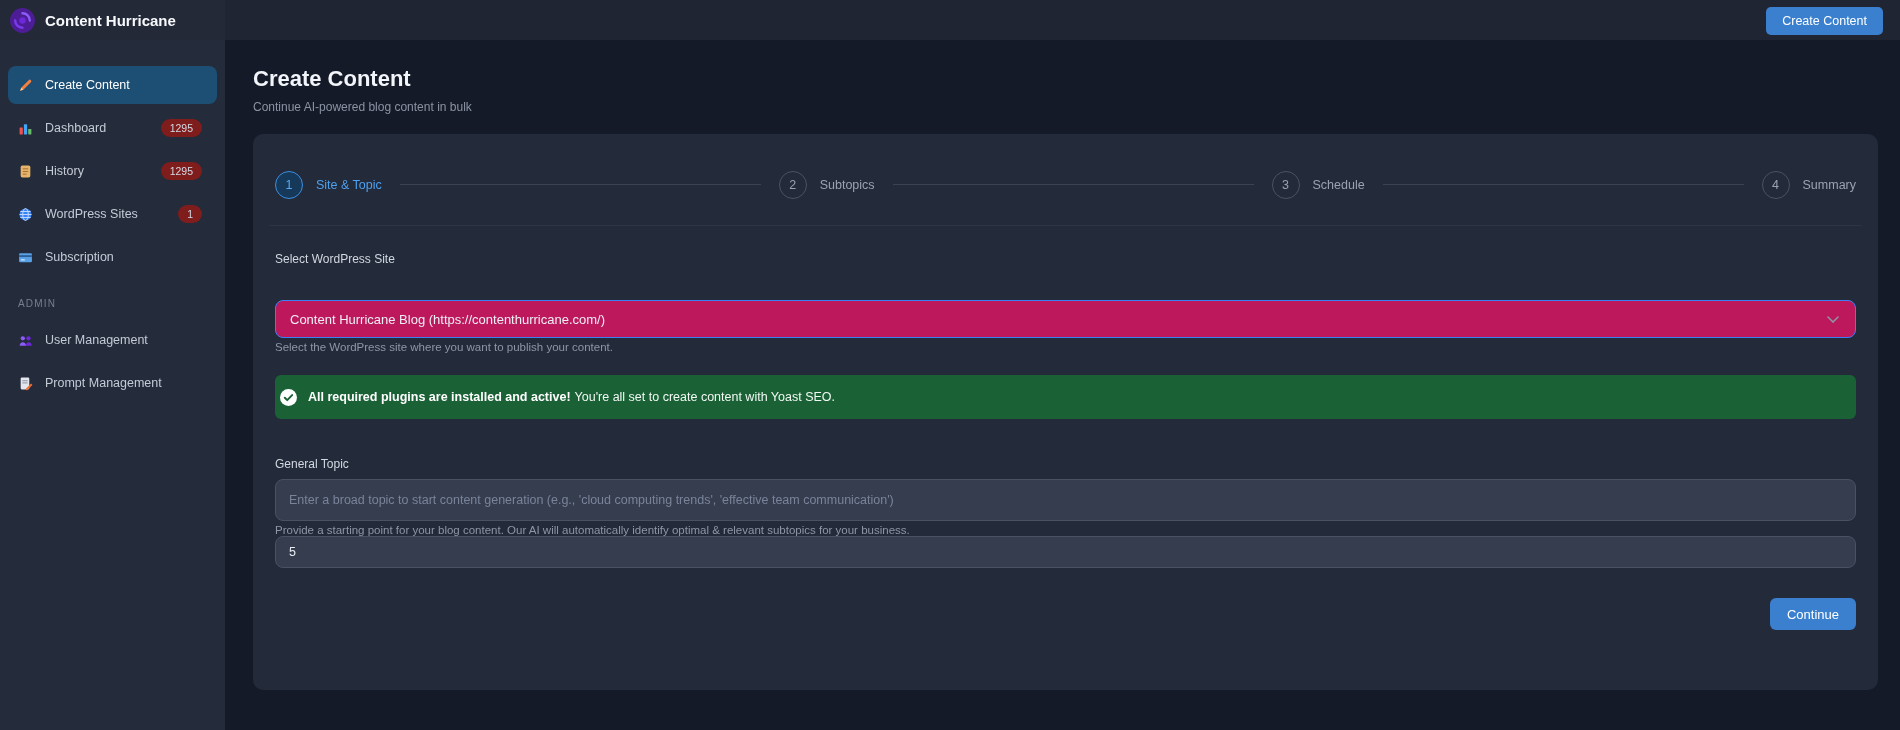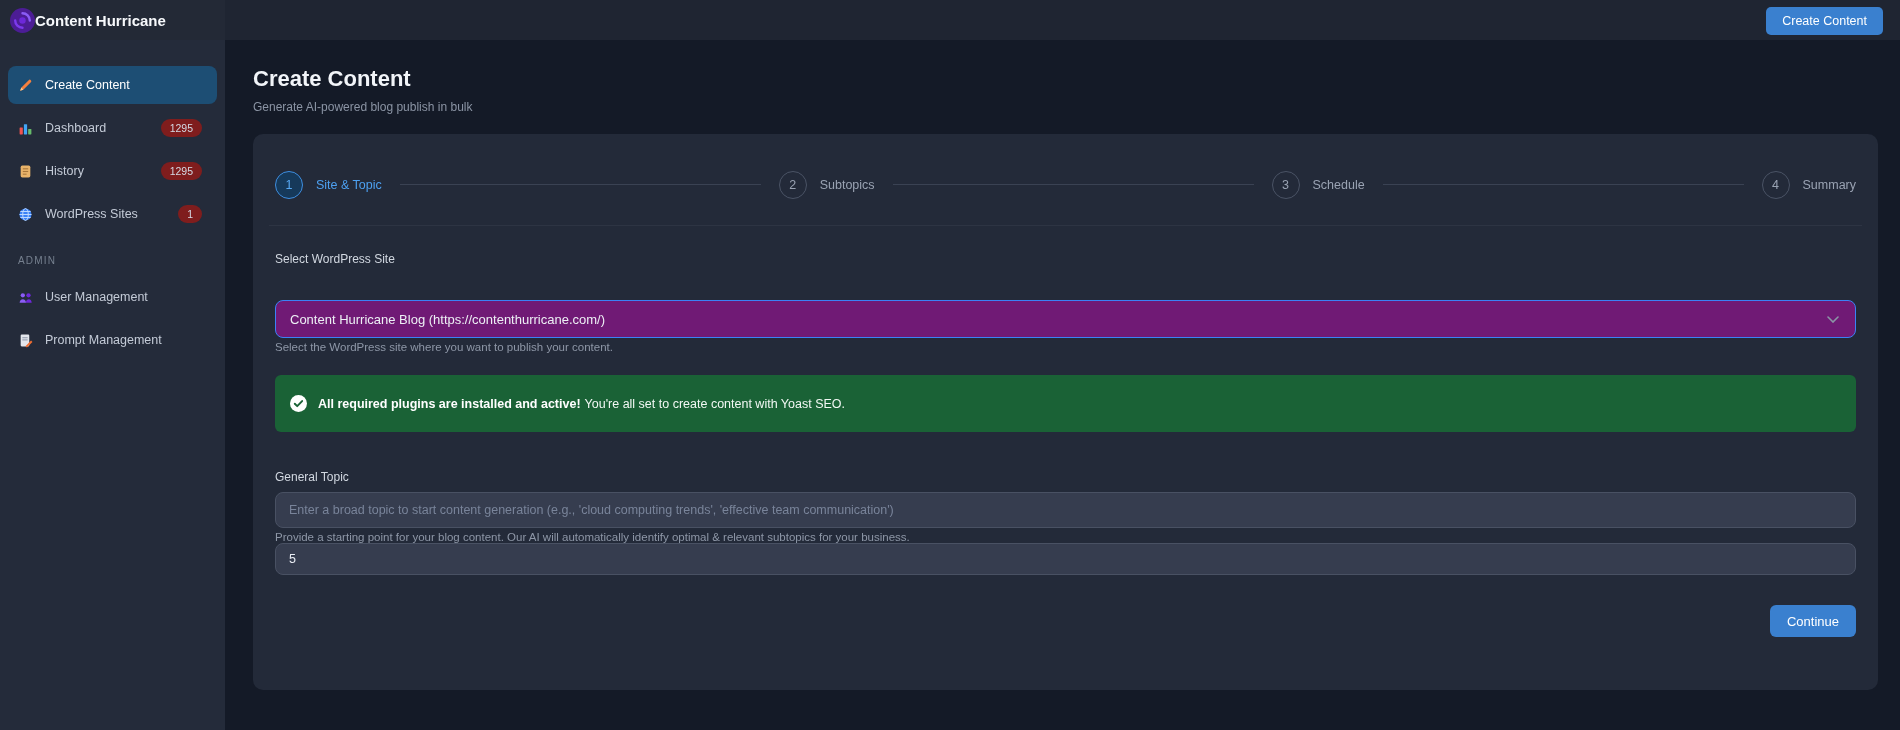--- a/index.html
+++ b/index.html
@@ -19,21 +19,21 @@
   
   .header{
     position:absolute;top:0;left:0;width:1900px;height:40px;
     background:#1f2532;z-index:5;
   }
   .header-left{
     position:absolute;left:0;top:0;width:225px;height:40px;
     background:#232936;display:flex;align-items:center;padding:0 10px;
   }
   .logo{width:25px;height:25px;border-radius:50%;flex:0 0 auto;display:flex;}
-  .app-title{font-size:15px;font-weight:bold;color:#f7f9fc;white-space:nowrap;}
+  .app-title{margin-left:10px;font-size:15px;font-weight:bold;color:#f7f9fc;white-space:nowrap;}
   .header-btn{
     position:absolute;right:17px;top:7px;height:28px;padding:0 16px;
     background:var(--accent);border:none;border-radius:5px;
     color:#fff;font-size:12.5px;font-family:inherit;cursor:pointer;line-height:26px;
   }
   
   .sidebar{
     position:absolute;top:40px;left:0;width:225px;height:690px;
     background:#242b3a;padding-top:26px;
   }
@@ -78,37 +78,37 @@
     font-size:12.5px;flex:0 0 auto;
   }
   .step.active .step-circle{border-color:#3e8ee0;background:#16395a;color:#58a9f2;}
   .step-label{margin-left:13px;font-size:12.5px;color:#9aa3b3;white-space:nowrap;}
   .step.active .step-label{color:var(--step-active);}
   .connector{flex:1;height:1px;background:#3a4253;margin:0 18px;}
   
   .form{padding:26px 6px 0 6px;}
   .field-label{font-size:12px;color:#d2d8e1;margin-bottom:8px;}
   .select-box{
-    height:38px;background:#701a75;border:1.5px solid #3b82f6;border-radius:8px;
+    height:38px;background:#be185d;border:1.5px solid #3b82f6;border-radius:8px;
     display:flex;align-items:center;padding:0 14px;cursor:pointer;position:relative;margin-top:34px;
   }
   .select-value{font-size:13px;color:#edf0f5;}
   .select-chevron{position:absolute;right:16px;top:15px;width:12px;height:7px;display:flex;}
   .helper{font-size:11.5px;color:#8e97a7;margin-top:3px;}
   .banner{
-    margin-top:22px;height:57px;background:var(--success);border-radius:6px;
-    display:flex;align-items:center;padding:0 15px;
+    margin-top:22px;height:44px;background:var(--success);border-radius:6px;
+    display:flex;align-items:center;padding:0 5px;
   }
   .banner-icon{width:17px;height:17px;margin-right:11px;flex:0 0 auto;display:flex;}
   .banner-text{font-size:12.5px;color:#f2f8f4;}
   .banner-text b{color:#ffffff;margin-right:4px;}
   .spacer26{margin-top:38px;}
   .spacer24{margin-top:24px;}
   .text-input{
-    width:100%;height:36px;background:#363d4f;border:1px solid #495163;border-radius:8px;
+    width:100%;height:42px;background:#363d4f;border:1px solid #495163;border-radius:8px;
     padding:0 13px;color:#e9edf3;font-size:12.5px;font-family:inherit;outline:none;
   }
   .text-input.small{height:32px;}
   .text-input::placeholder{color:#79849a;}
   .btn-row{display:flex;justify-content:flex-end;margin-top:30px;}
   .continue-btn{
     height:32px;padding:0 17px;background:var(--accent);border:none;border-radius:6px;
     color:#fff;font-size:13px;font-family:inherit;cursor:pointer;
   }
 </style>
@@ -167,20 +167,30 @@
     <span class="nav-icon">
       <svg viewBox="0 0 14 14">
           <circle cx="7" cy="7" r="5.6" fill="#3b82f6"></circle>
           <ellipse cx="7" cy="7" rx="2.6" ry="5.6" fill="none" stroke="#bfdbfe" stroke-width="0.9"></ellipse>
           <path d="M1.4 7h11.2 M2.2 4.2h9.6 M2.2 9.8h9.6" stroke="#bfdbfe" stroke-width="0.9" fill="none"></path>
         </svg>
     </span>
     <span>WordPress Sites</span>
     <span class="nav-badge">1</span>
   </div>
+  <div class="nav-item">
+    <span class="nav-icon">
+      <svg viewBox="0 0 14 14">
+          <rect x="1" y="3" width="12" height="8.5" rx="1.2" fill="#5aa2e8"></rect>
+          <rect x="1" y="4.8" width="12" height="1.8" fill="#2d5f96"></rect>
+          <rect x="2.5" y="8.6" width="4" height="1.2" fill="#cfe6fb" rx="0.4"></rect>
+        </svg>
+    </span>
+    <span>Subscription</span>
+  </div>
 
   <div class="admin-title">ADMIN</div>
 
   <div class="nav-item">
     <span class="nav-icon">
       <svg viewBox="0 0 14 14">
           <circle cx="4.5" cy="5" r="2" fill="#8b5cf6"></circle>
           <path d="M1.5 12c0-2 1.3-3.4 3-3.4s3 1.4 3 3.4z" fill="#8b5cf6"></path>
           <circle cx="9.8" cy="5" r="2" fill="#6d28d9"></circle>
           <path d="M7.3 12c0-2 1.2-3.4 2.8-3.4s2.7 1.4 2.7 3.4z" fill="#6d28d9"></path>
@@ -196,21 +206,21 @@
           <rect x="4" y="6" width="5" height="0.9" fill="#8a93a5"></rect>
           <path d="M7 12.3 L12.2 7.1 l1.3 1.3 L8.3 13.6z" fill="#ef6c30"></path>
         </svg>
     </span>
     <span>Prompt Management</span>
   </div>
 </div>
 
 <div class="main">
   <div class="page-title">Create Content</div>
-  <div class="page-subtitle">Generate AI-powered blog publish in bulk</div>
+  <div class="page-subtitle">Continue AI-powered blog content in bulk</div>
 
   <div class="card">
 
     <div class="stepper">
       <div class="step active">
         <div class="step-circle">1</div>
         <div class="step-label">Site &amp; Topic</div>
       </div>
       <div class="connector"></div>
       <div class="step">

